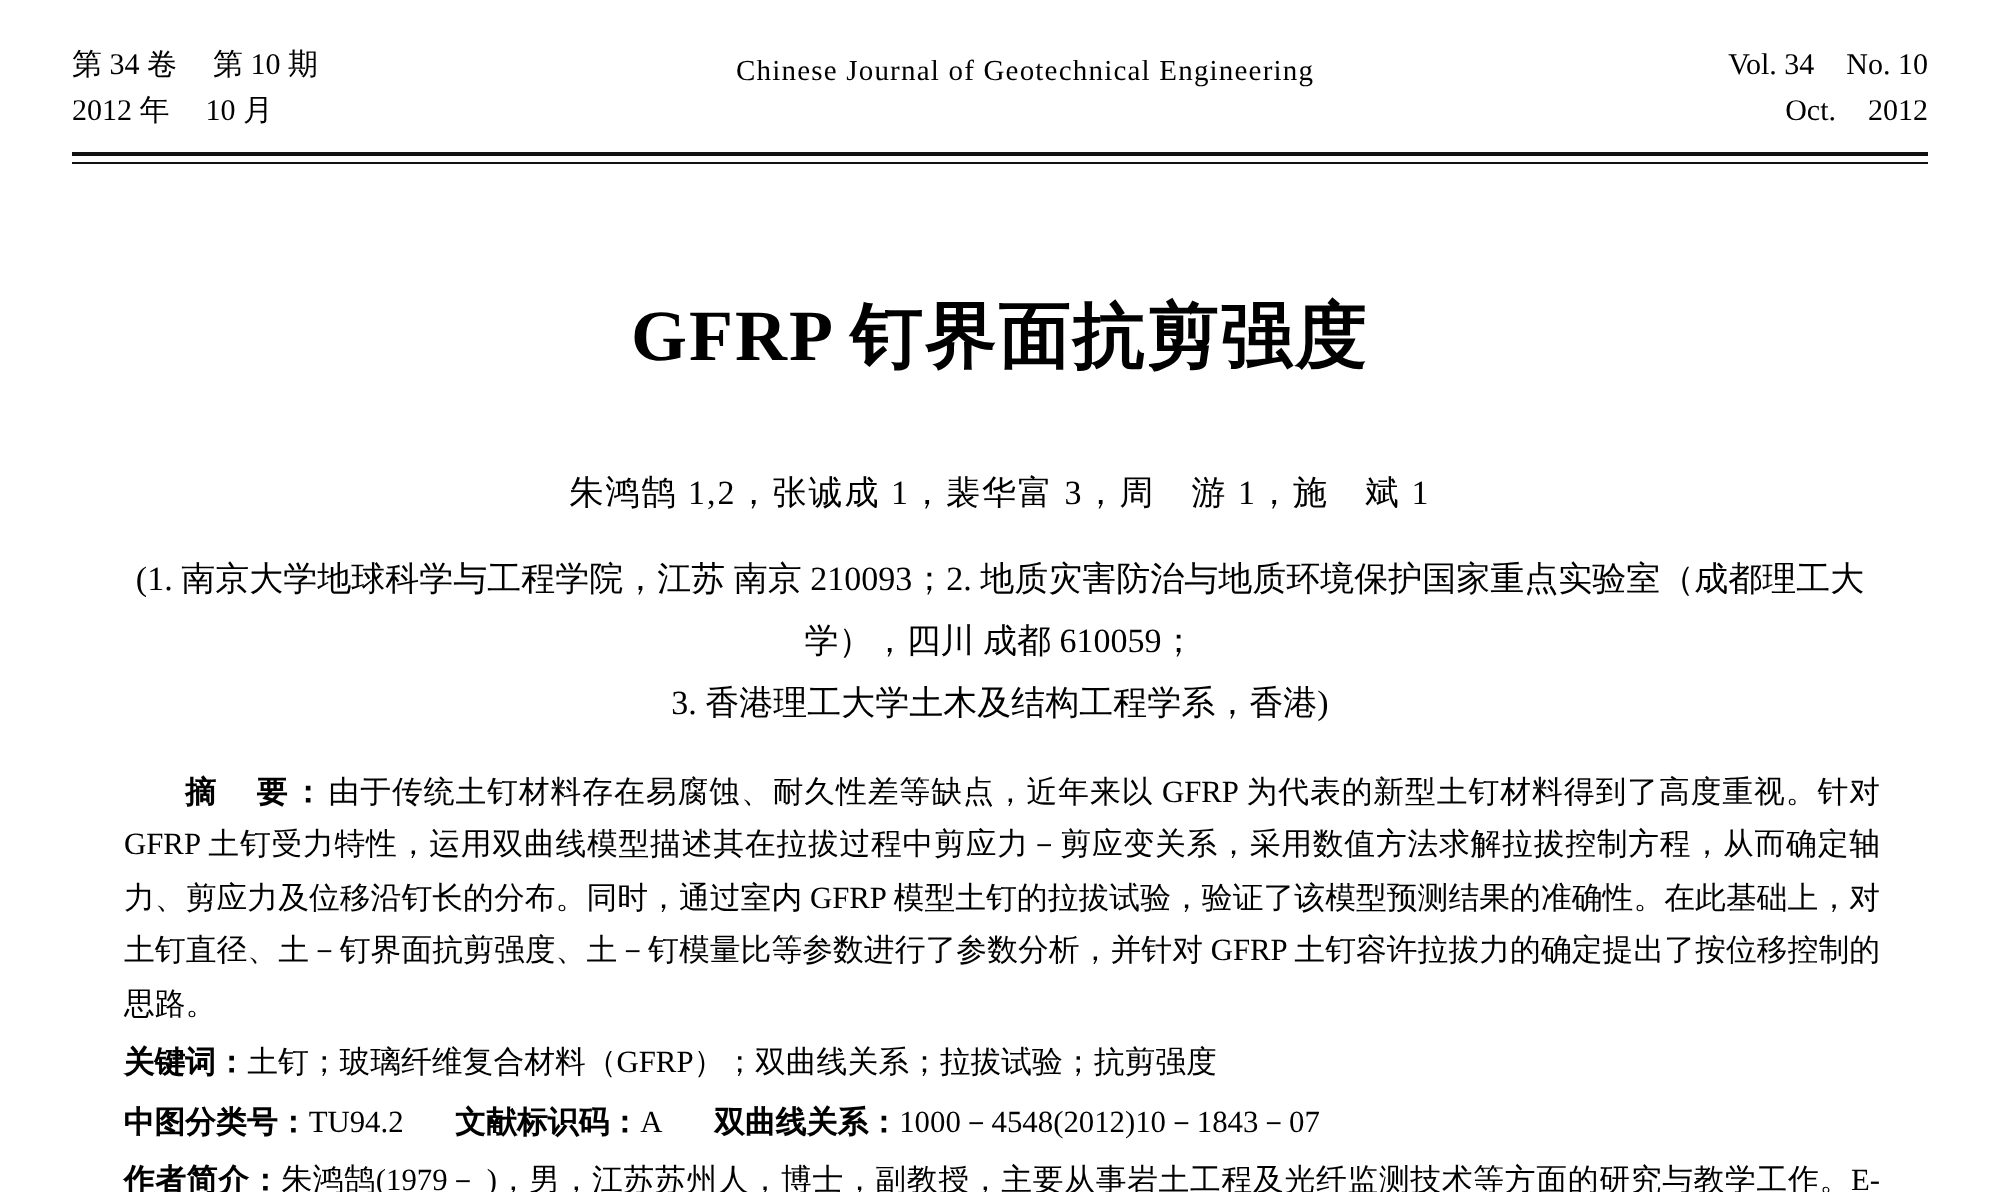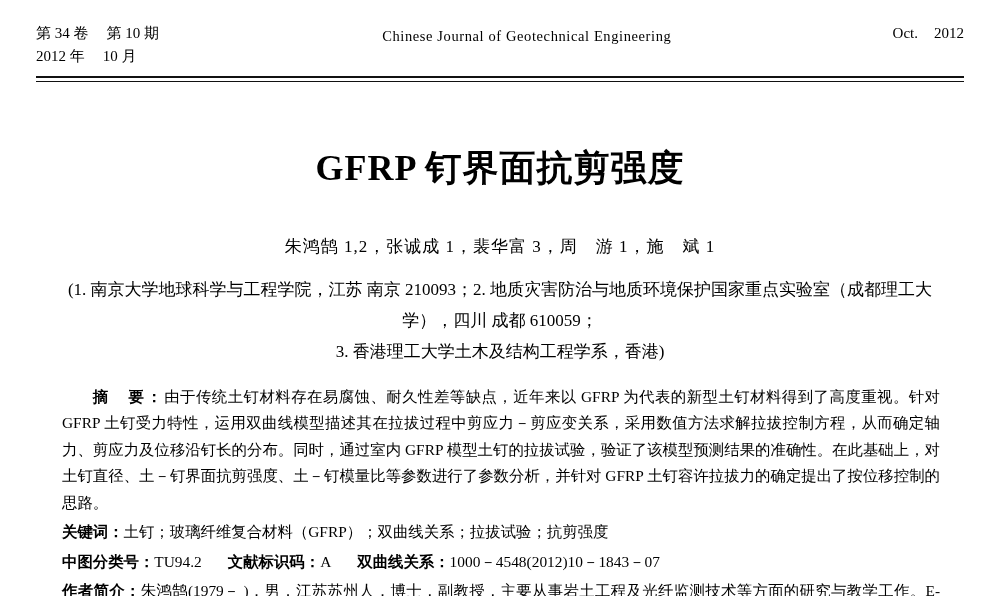--- a/index.html
+++ b/index.html
@@ -128,20 +128,23 @@
       <div class="line2">
         <span>2012 年</span><span>10 月</span>
       </div>
     </div>
 
     <div class="mast-col mast-center">
       <div class="journal-en">Chinese Journal of Geotechnical Engineering</div>
     </div>
 
     <div class="mast-col mast-right">
+      <div class="line1">
+        <span>Vol. 34</span><span>No. 10</span>
+      </div>
       <div class="line2">
         <span>Oct.</span><span>2012</span>
       </div>
     </div>
 
   </div>
 
   <div class="rule-double"></div>
 
   <h1 class="title">GFRP 钉界面抗剪强度</h1>

